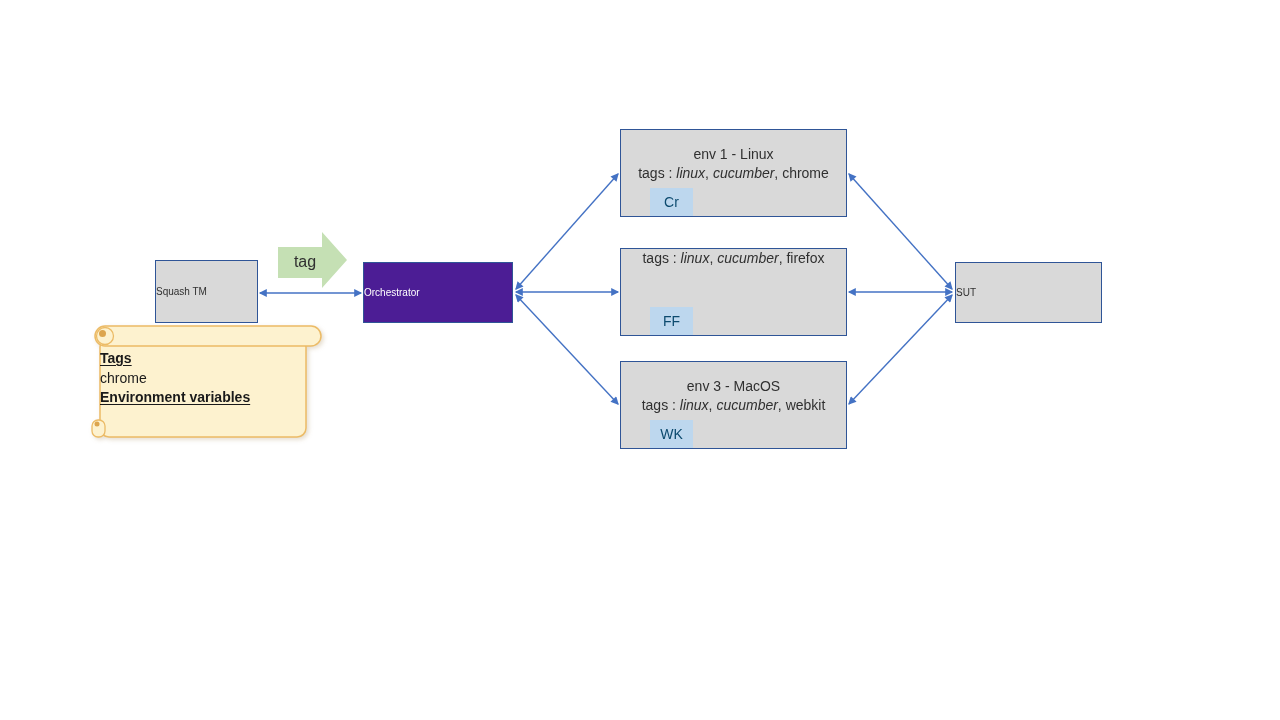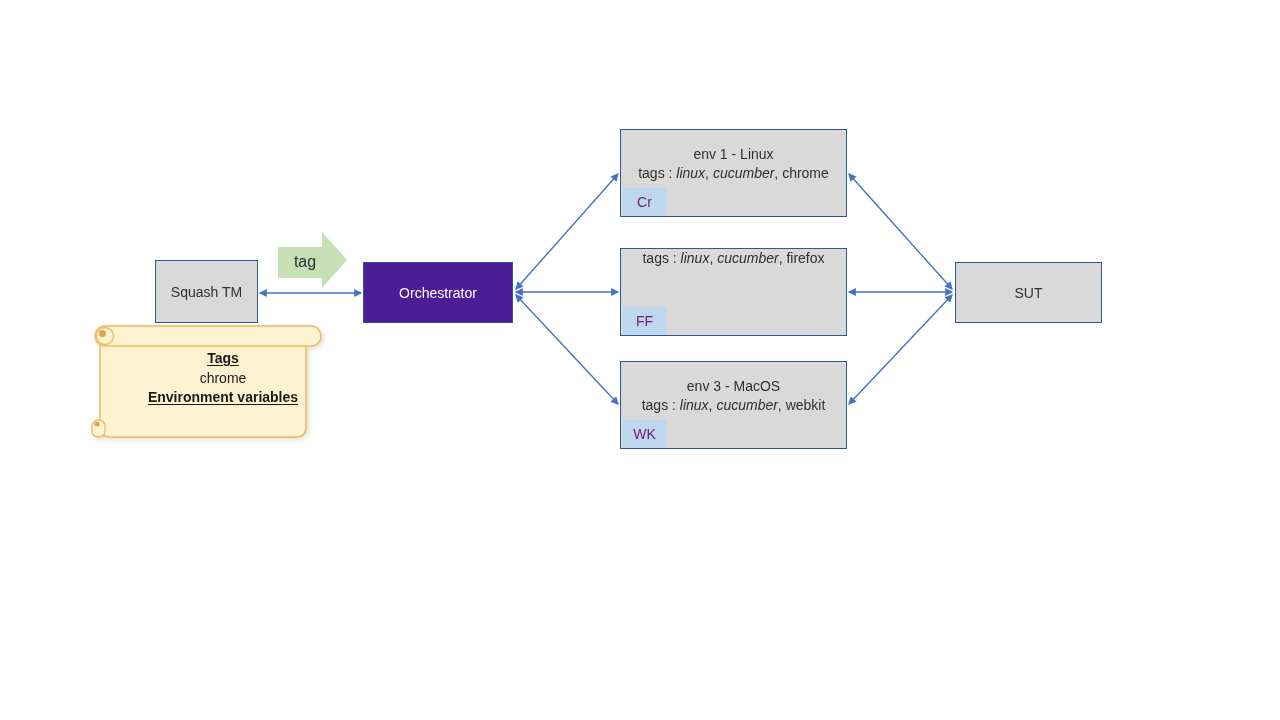--- a/index.html
+++ b/index.html
@@ -7,51 +7,51 @@
     position:relative;
     width:1280px;height:720px;
     background:#ffffff;
     font-family:"Liberation Sans","DejaVu Sans",sans-serif;
     color:#303030;
     overflow:hidden;
   }
   .overlay{position:absolute;left:0;top:0;width:1280px;height:720px;}
   .node{
     position:absolute;
-    display:flex;align-items:center;justify-content:center;
+    display:flex;align-items:center;justify-content:flex-start;
     background:#d9d9d9;
     border:1.5px solid #2f5597;
     box-sizing:border-box;
-    font-size:14px;
+    font-size:10px;
   }
   #squash{left:155px;top:260px;width:103px;height:63px;}
   #orch{left:363px;top:262px;width:150px;height:61px;background:#4c1d95;color:#ffffff;}
   #sut{left:955px;top:262px;width:147px;height:61px;}
   .env{
     position:absolute;left:620px;width:227px;height:88px;
     background:#d9d9d9;border:1.5px solid #2f5597;box-sizing:border-box;
     font-size:14px;text-align:center;
   }
   #env1{top:129px;text-align:center;} #env2{top:248px;} #env3{top:361px;}
   .env .title{margin-top:15px;line-height:19px;}
   .env .tags-line{line-height:19px;white-space:pre;}
   .env .tags-line i{font-style:italic;}
   .badge{
-    position:absolute;left:2px;top:58px;width:43px;height:28px;
+    position:absolute;left:29px;top:58px;width:43px;height:28px;
     background:#bdd7ee;
     display:flex;align-items:center;justify-content:center;
-    font-size:14px;color:#701a75;
+    font-size:14px;color:#0c4a6e;
   }
   .tag-label{
     position:absolute;left:283px;top:251px;width:44px;
     text-align:center;font-size:16px;line-height:21px;color:#303030;
   }
   .note-text{
     position:absolute;left:100px;top:349px;width:246px;
-    text-align:center;font-size:14px;line-height:19.5px;color:#1a1a1a;
+    font-size:14px;line-height:19.5px;color:#1a1a1a;
   }
   .note-text .u{
     font-weight:bold;
     text-decoration:underline;
     text-underline-offset:2px;
   }
 </style>
 </head>
 <body>
 

